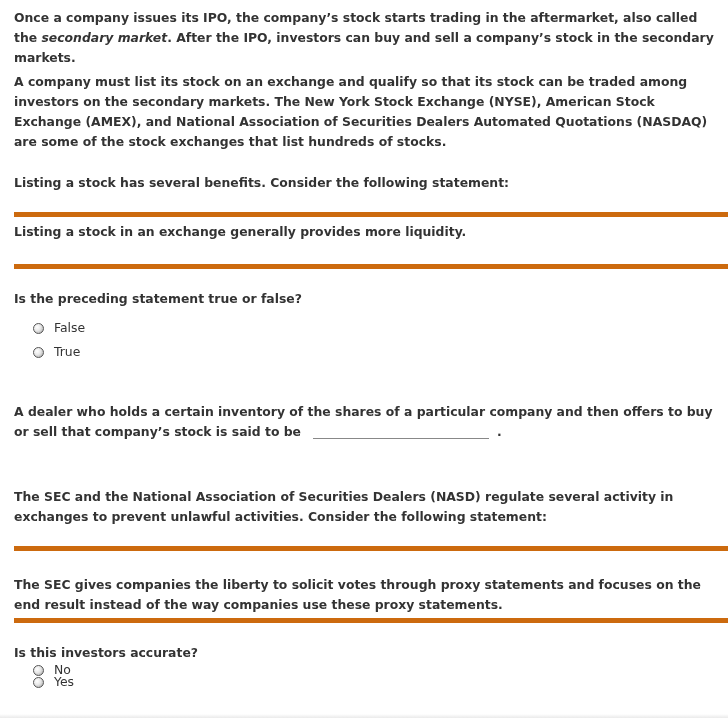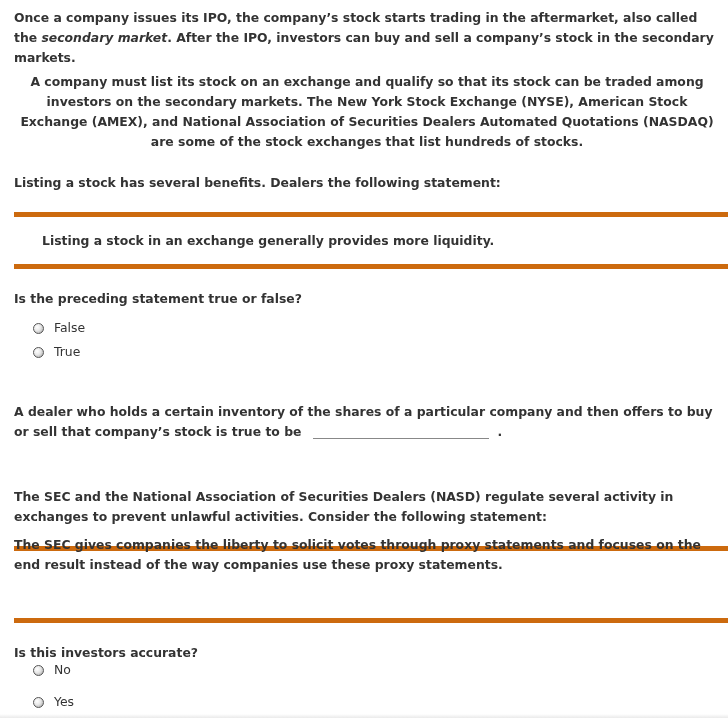--- a/index.html
+++ b/index.html
@@ -21,50 +21,50 @@
     height: 14px; vertical-align: -3px; margin: 0 8px 0 12px;
   }
   em { font-style: italic; }
   .bottom-fade { position: absolute; left: 0; right: 0; bottom: 0; height: 4px; background: linear-gradient(#fff, #eaeaea); }
 </style>
 </head>
 <body>
 
 <p class="p" style="top:8px;"><span>Once a company issues its IPO, the company’s stock starts trading in the aftermarket, also called the </span><em>secondary market</em><span>. After the IPO, investors can buy and sell a company’s stock in the secondary markets.</span></p>
 
-<p class="p" style="top:72px;text-align:center;">A company must list its stock on an exchange and qualify so that its stock can be traded among investors on the secondary markets. The New York Stock Exchange (NYSE), American Stock Exchange (AMEX), and National Association of Securities Dealers Automated Quotations (NASDAQ) are some of the stock exchanges that list hundreds of stocks.</p>
+<p class="p" style="top:72px;">A company must list its stock on an exchange and qualify so that its stock can be traded among investors on the secondary markets. The New York Stock Exchange (NYSE), American Stock Exchange (AMEX), and National Association of Securities Dealers Automated Quotations (NASDAQ) are some of the stock exchanges that list hundreds of stocks.</p>
 
-<p class="p" style="top:173px;">Listing a stock has several benefits. Dealers the following statement:</p>
+<p class="p" style="top:173px;">Listing a stock has several benefits. Consider the following statement:</p>
 
 <div class="rule" style="top:212px;"></div>
-<p class="p" style="top:231px;margin-left:28px;">Listing a stock in an exchange generally provides more liquidity.</p>
+<p class="p" style="top:222px;">Listing a stock in an exchange generally provides more liquidity.</p>
 <div class="rule" style="top:264px;"></div>
 
 <p class="p" style="top:289px;">Is the preceding statement true or false?</p>
 
 <label class="opt" style="top:318px;">
   <span class="radio"></span>
   <span class="opt-label">False</span>
 </label>
 <label class="opt" style="top:342px;">
   <span class="radio"></span>
   <span class="opt-label">True</span>
 </label>
 
-<p class="p" style="top:402px;"><span>A dealer who holds a certain inventory of the shares of a particular company and then offers to buy or sell that company’s stock is true to be</span><span class="blank"></span><span>.</span></p>
+<p class="p" style="top:402px;"><span>A dealer who holds a certain inventory of the shares of a particular company and then offers to buy or sell that company’s stock is said to be</span><span class="blank"></span><span>.</span></p>
 
 <p class="p" style="top:487px;">The SEC and the National Association of Securities Dealers (NASD) regulate several activity in exchanges to prevent unlawful activities. Consider the following statement:</p>
 
 <div class="rule" style="top:546px;"></div>
-<p class="p" style="top:535px;">The SEC gives companies the liberty to solicit votes through proxy statements and focuses on the end result instead of the way companies use these proxy statements.</p>
+<p class="p" style="top:575px;">The SEC gives companies the liberty to solicit votes through proxy statements and focuses on the end result instead of the way companies use these proxy statements.</p>
 <div class="rule" style="top:618px;"></div>
 
 <p class="p" style="top:643px;">Is this investors accurate?</p>
 
-<label class="opt" style="top:692px;justify-content:space-between;">
+<label class="opt" style="top:672px;justify-content:space-between;">
   <span class="radio"></span>
   <span class="opt-label">Yes</span>
 </label>
 <label class="opt" style="top:660px;">
   <span class="radio"></span>
   <span class="opt-label">No</span>
 </label>
 
 <div class="bottom-fade"></div>
 

